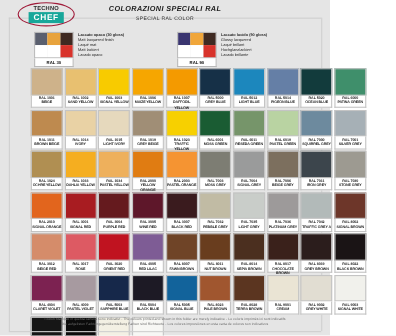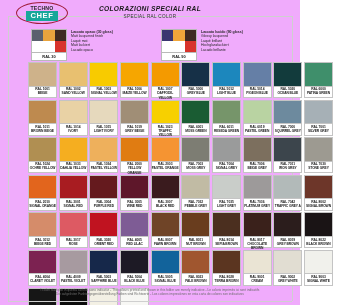--- a/index.html
+++ b/index.html
@@ -5,21 +5,21 @@
   * { box-sizing: border-box; margin: 0; padding: 0; }
   html, body {
     width: 360px; height: 305px;
     background: #ffffff;
     font-family: "Liberation Sans", sans-serif;
     overflow: hidden;
   }
   .page {
     position: relative;
     width: 300px; height: 305px;
-    background: #f0abfc;
+    background: #e5e5e5;
     padding: 0;
   }
 
   
   .header {
     position: relative;
     height: 28px;
   }
   .logo-wrap {
     position: absolute;

